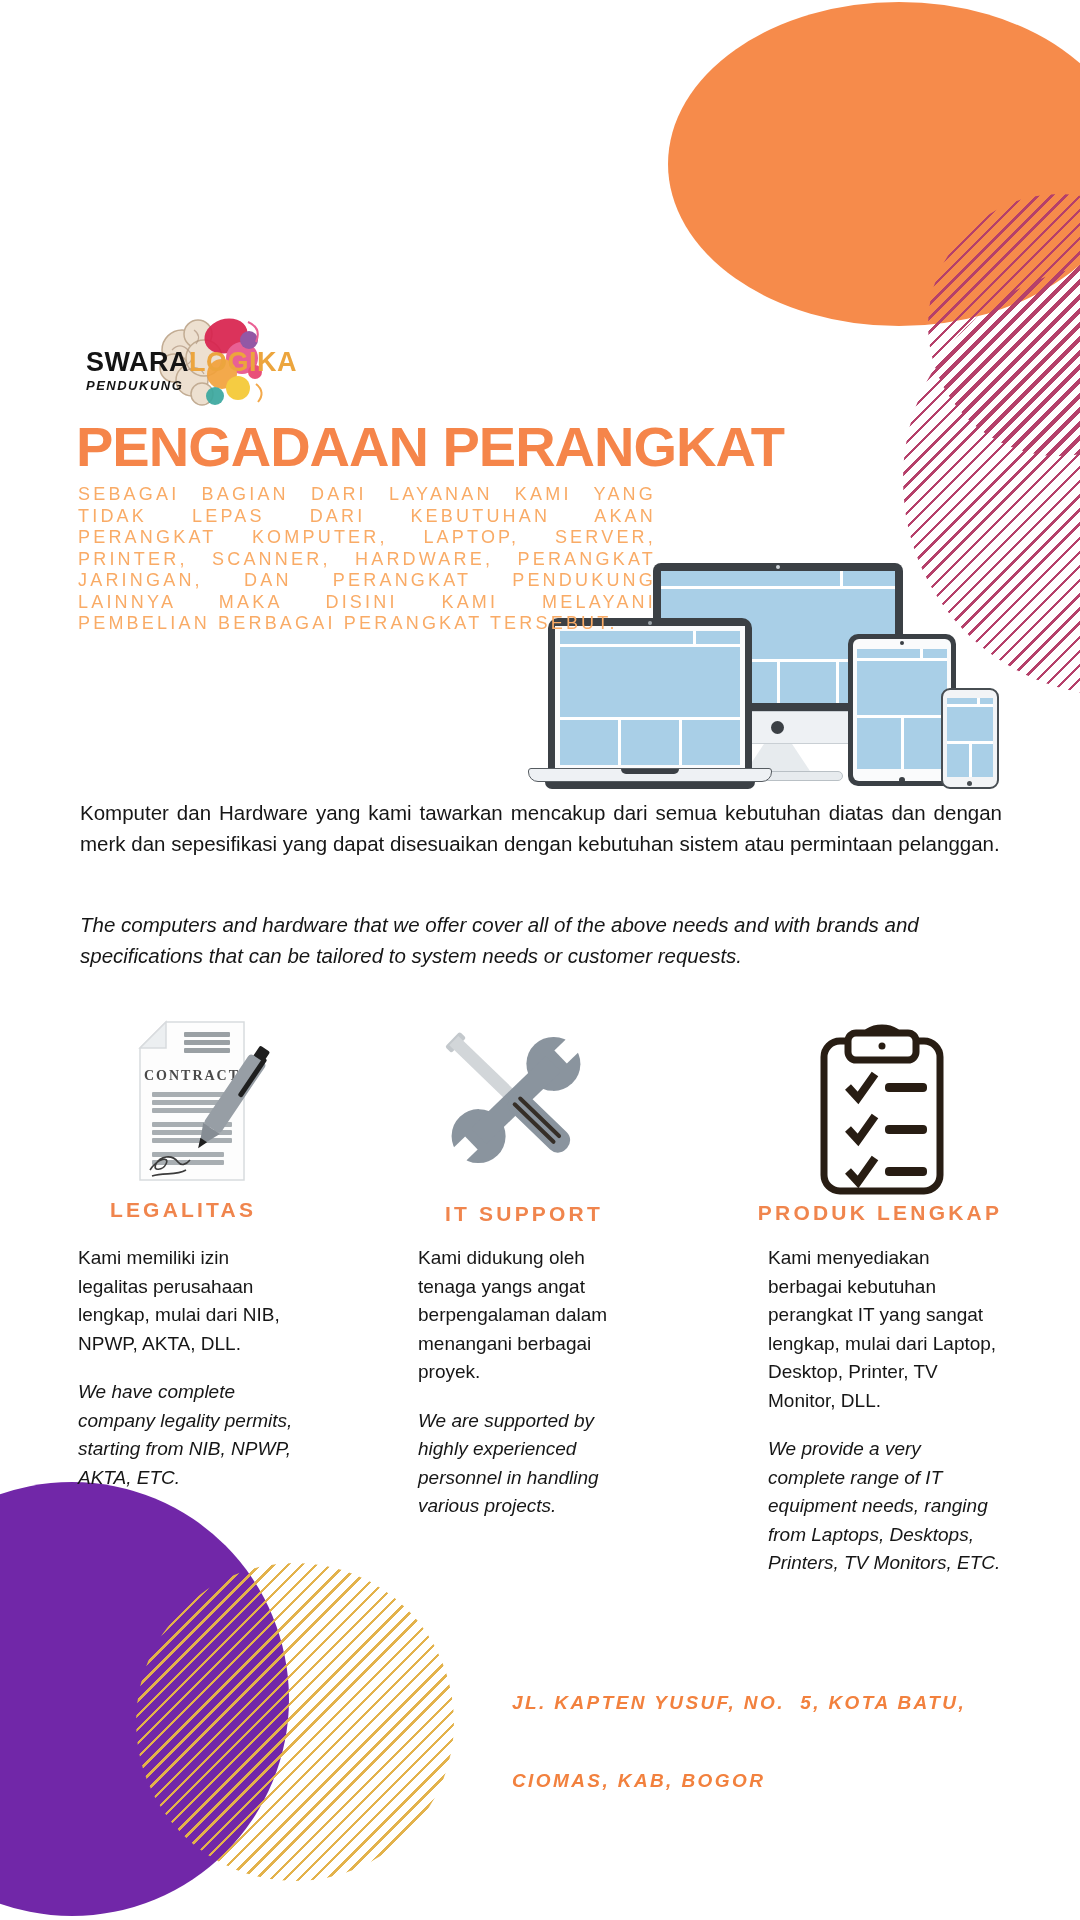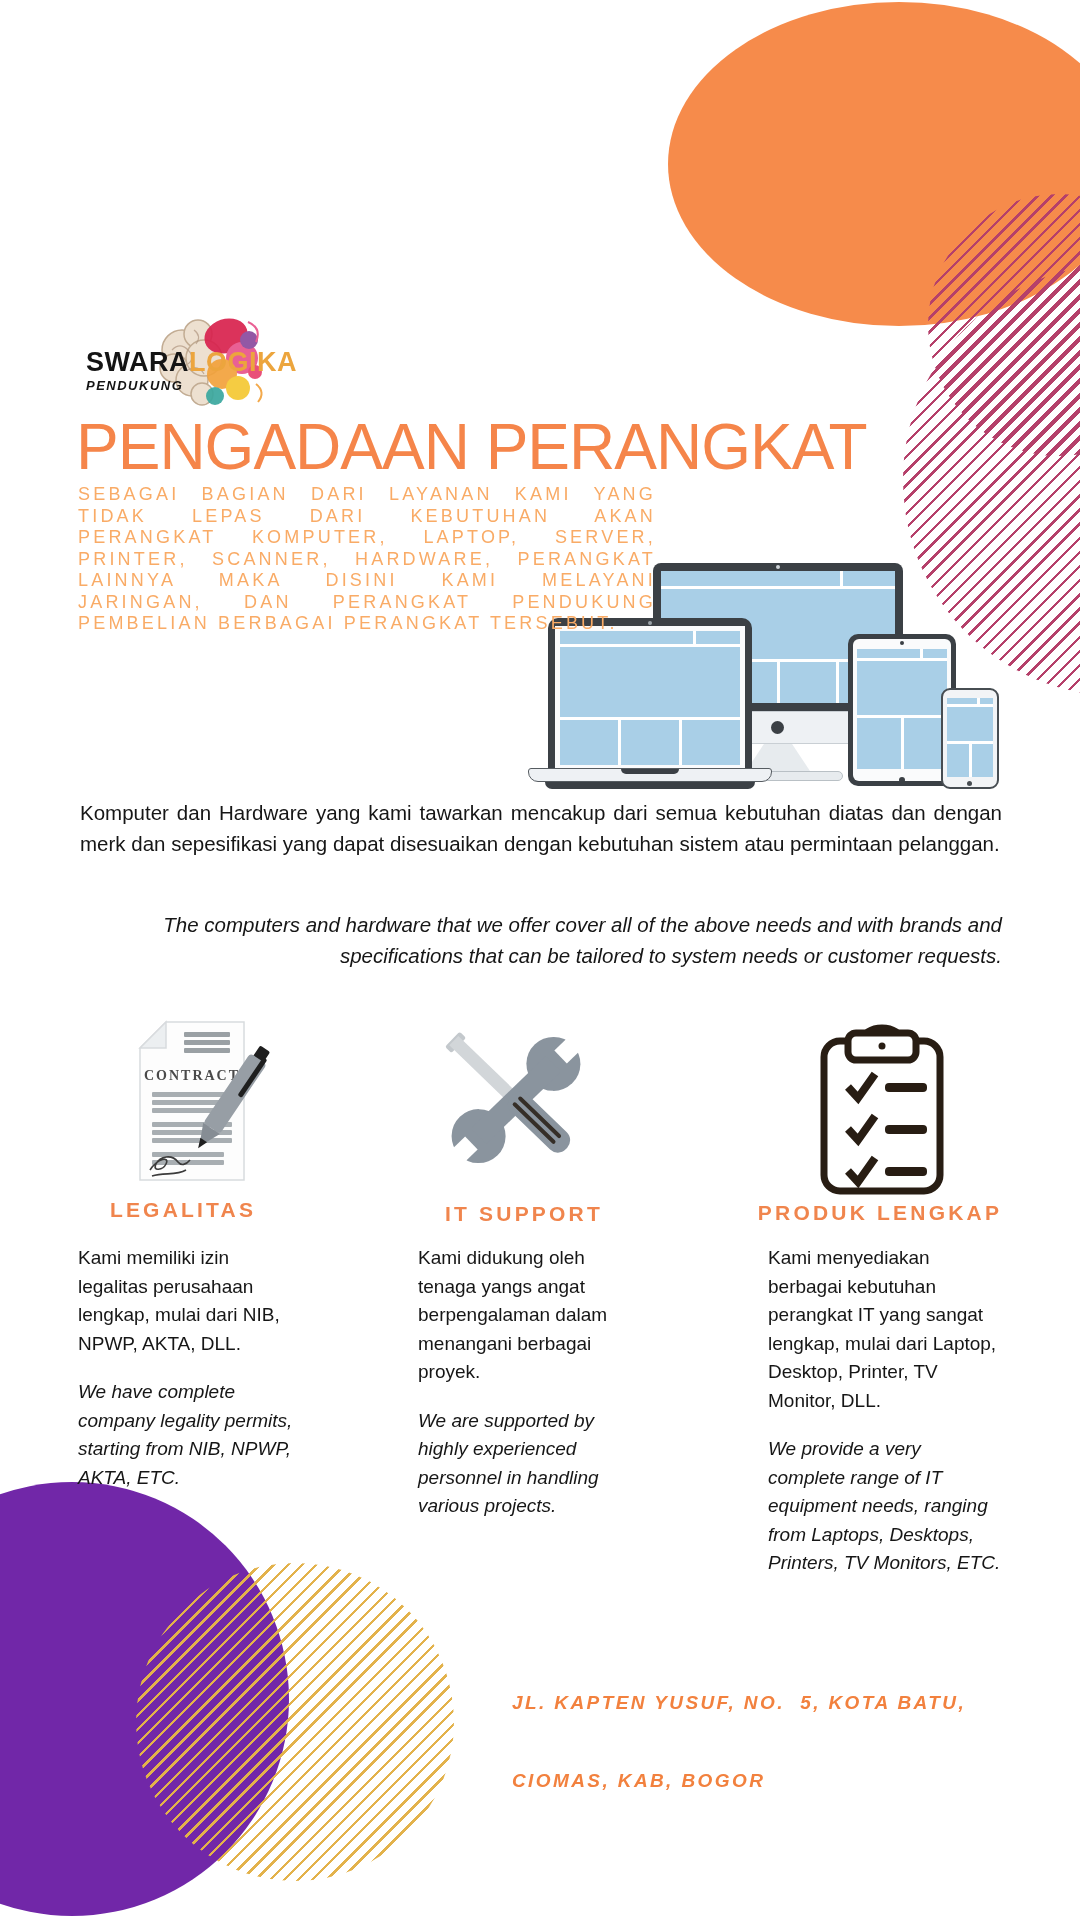--- a/index.html
+++ b/index.html
@@ -18,26 +18,26 @@
   .hatch-bottom{left:136px;top:1563px;width:318px;height:318px;}
 
   
   .logo-brain{left:152px;top:304px;width:120px;height:112px;}
   .logo-text{left:86px;top:349px;line-height:1;z-index:5;}
   .brand{font-size:27px;font-weight:900;letter-spacing:.5px;color:#141414;}
   .brand .part2{color:#eca53d;}
   .logo-sub{font-size:13px;font-weight:700;font-style:italic;letter-spacing:1.5px;color:#141414;margin-top:3px;}
 
   
-  .title{left:76px;top:417px;width:760px;font-size:64px;line-height:60px;font-weight:400;
+  .title{left:76px;top:417px;width:760px;font-size:56px;line-height:60px;font-weight:700;
          letter-spacing:-1px;color:#f5854a;white-space:nowrap;z-index:4;}
   .intro{left:78px;top:484px;width:578px;color:#f9ab66;font-size:18px;z-index:4;}
   .intro-line{height:21.5px;line-height:21.5px;letter-spacing:3.2px;text-align:justify;text-align-last:justify;white-space:normal;}
   .intro-line.last{text-align-last:left;}
-  .para{left:80px;width:922px;font-size:20.5px;line-height:30.8px;color:#161616;text-align:right;}
+  .para{left:80px;width:922px;font-size:20.5px;line-height:30.8px;color:#161616;}
   .para.id{top:798px;text-align:justify;}
   .para.en{top:910px;font-style:italic;}
 
   
   .devices{left:515px;top:555px;width:495px;height:240px;z-index:3;}
   .screen{background:#fff;display:flex;flex-direction:column;gap:3px;overflow:hidden;}
   .row{display:flex;gap:3px;}
   .cell{background:#a9cfe7;flex:1;}
   .monitor-frame{left:138px;top:8px;width:250px;height:148px;background:#3b4045;border-radius:8px 8px 0 0;padding:8px;box-sizing:border-box;}
   .monitor-cam{left:261px;top:10px;width:4px;height:4px;border-radius:50%;background:#cfd4d8;}
@@ -112,22 +112,22 @@
     <div class="brand"><span>SWARA</span><span class="part2">LOGIKA</span></div>
     <div class="logo-sub">PENDUKUNG</div>
   </div>
 
   <div class="abs title">PENGADAAN PERANGKAT</div>
   <div class="abs intro">
     <div class="intro-line">SEBAGAI BAGIAN DARI LAYANAN KAMI YANG</div>
     <div class="intro-line">TIDAK LEPAS DARI KEBUTUHAN AKAN</div>
     <div class="intro-line">PERANGKAT KOMPUTER, LAPTOP, SERVER,</div>
     <div class="intro-line">PRINTER, SCANNER, HARDWARE, PERANGKAT</div>
+    <div class="intro-line">JARINGAN, DAN PERANGKAT PENDUKUNG</div>
     <div class="intro-line">LAINNYA MAKA DISINI KAMI MELAYANI</div>
-    <div class="intro-line">JARINGAN, DAN PERANGKAT PENDUKUNG</div>
     <div class="intro-line last">PEMBELIAN BERBAGAI PERANGKAT TERSEBUT.</div>
   </div>
 
   <div class="abs devices">
 
     <div class="abs monitor-frame">
       <div class="screen" style="height:100%;">
         <div class="row" style="height:15px;">
             <div class="cell" style="flex:3.4;"></div>
             <div class="cell"></div>

